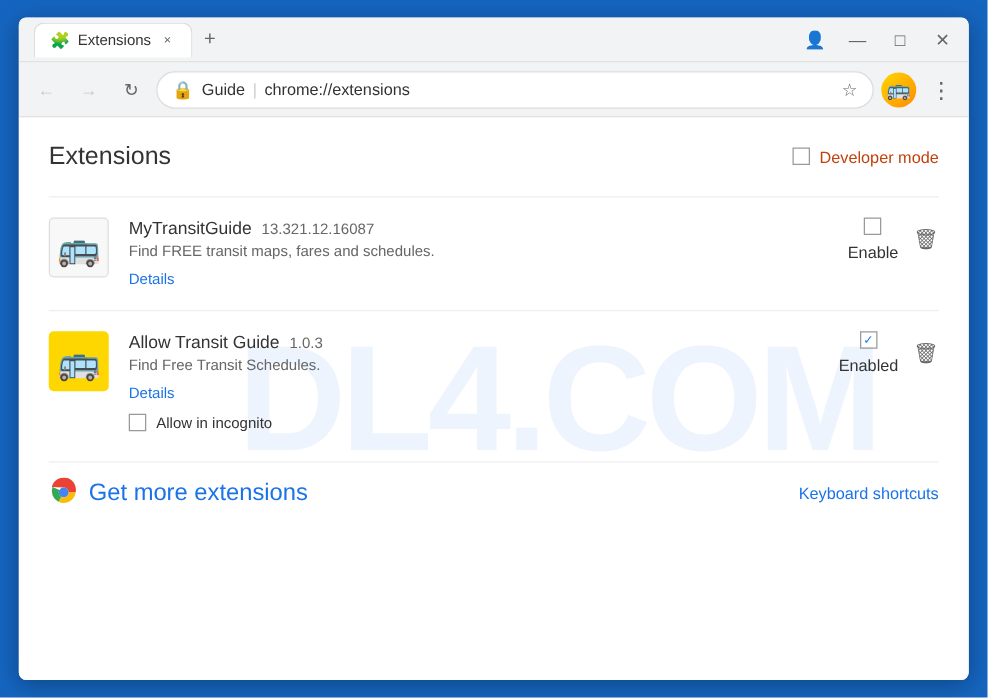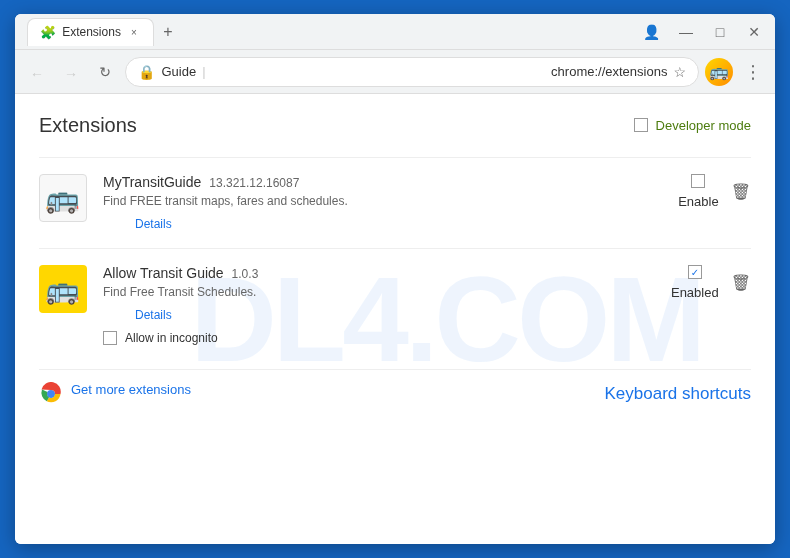--- a/index.html
+++ b/index.html
@@ -127,21 +127,20 @@
       color: #333;
     }
     .url-bar-security {
       color: #1a73e8;
       font-size: 14px;
     }
     .url-text {
       flex: 1;
       font-size: 13px;
       color: #333;
-      text-align: right;
     }
     .url-star {
       color: #666;
       font-size: 14px;
     }
     .ext-icon-btn {
       width: 28px;
       height: 28px;
       border-radius: 50%;
       overflow: hidden;
@@ -188,21 +187,21 @@
     }
     .page-title {
       font-size: 20px;
       font-weight: 400;
       color: #333;
     }
     .dev-mode {
       display: flex;
       gap: 8px;
       font-size: 13px;
-      color: #4d7c0f;
+      color: #c2410c;
     }
     .checkbox {
       width: 14px;
       height: 14px;
       border: 1px solid #999;
       display: flex;
       align-items: center;
       justify-content: center;
       cursor: pointer;
     }
@@ -252,21 +251,20 @@
     .ext-desc {
       font-size: 12px;
       color: #666;
       margin-bottom: 6px;
     }
     .ext-details {
       font-size: 12px;
       color: #1a73e8;
       cursor: pointer;
       text-decoration: none;
-      margin-left: 32px;
     }
     .ext-controls {
       display: flex;
       align-items: center;
       gap: 12px;
       margin-left: auto;
       flex-shrink: 0;
     }
     .enable-row {
       display: flex;
@@ -295,34 +293,34 @@
     .page-footer {
       display: flex;
       justify-content: space-between;
       align-items: center;
       padding: 12px 0;
       border-top: 1px solid #eee;
       margin-top: 8px;
     }
     .get-more-link {
       display: flex;
-      align-items: flex-start;
+      align-items: flex-end;
       gap: 8px;
       color: #1a73e8;
       text-decoration: none;
-      font-size: 13px;
+      font-size: 19px;
       cursor: pointer;
     }
     .chrome-icon-small {
       width: 24px;
       height: 24px;
     }
     .keyboard-shortcuts {
       color: #1a73e8;
-      font-size: 17px;
+      font-size: 13px;
       cursor: pointer;
     }
   </style>
 </head>
 <body>
 
 <div class="browser-window">
 
   <div class="title-bar">
     <div class="tab-bar">

